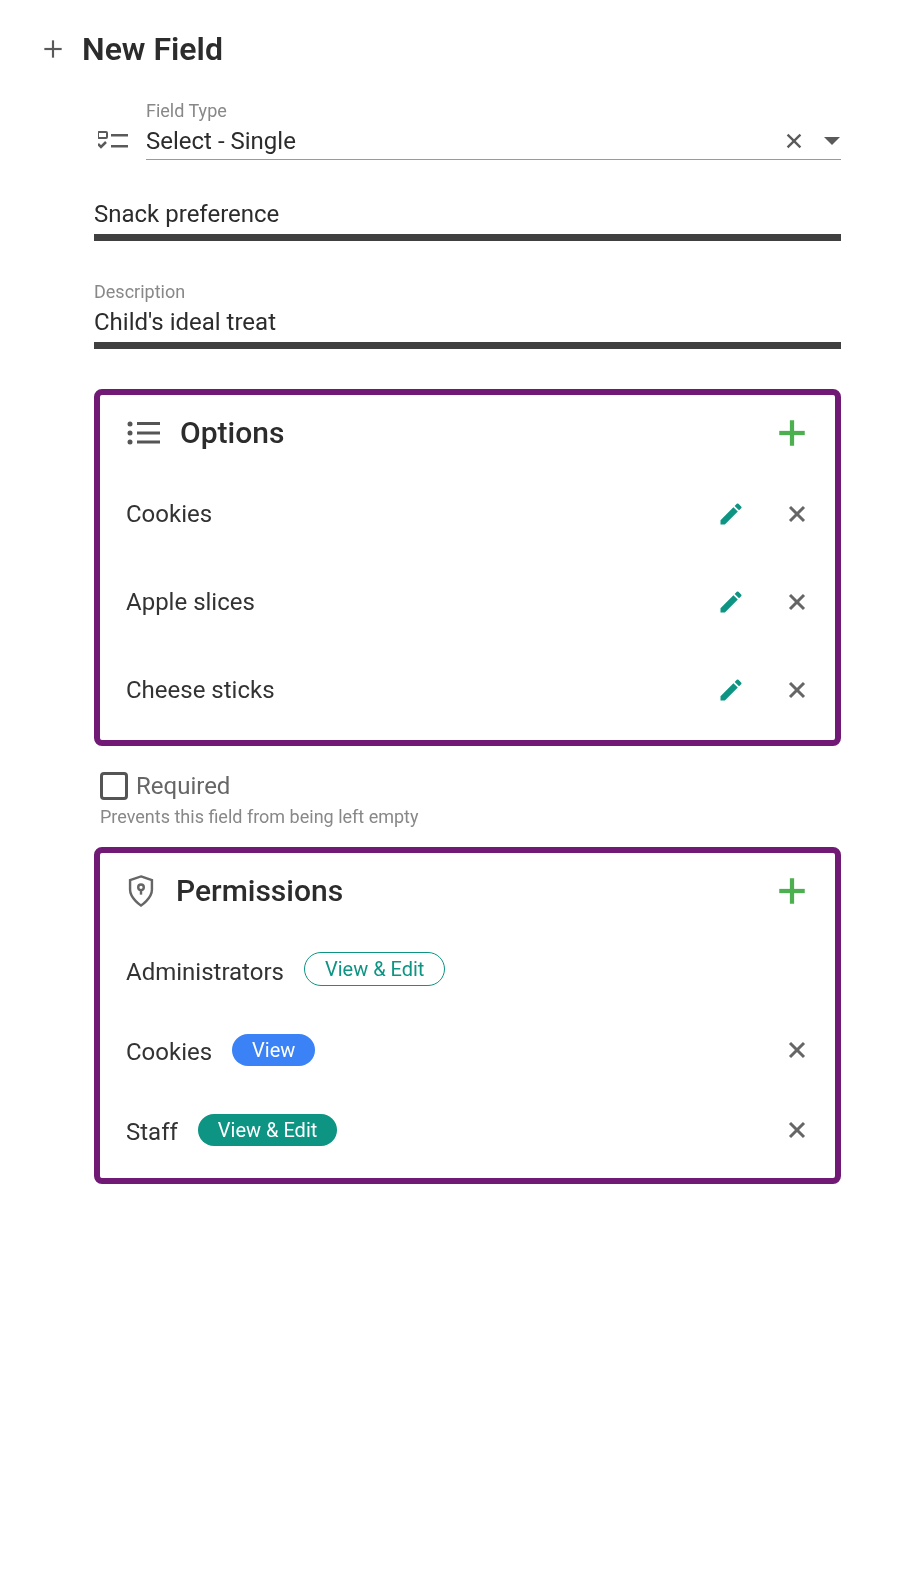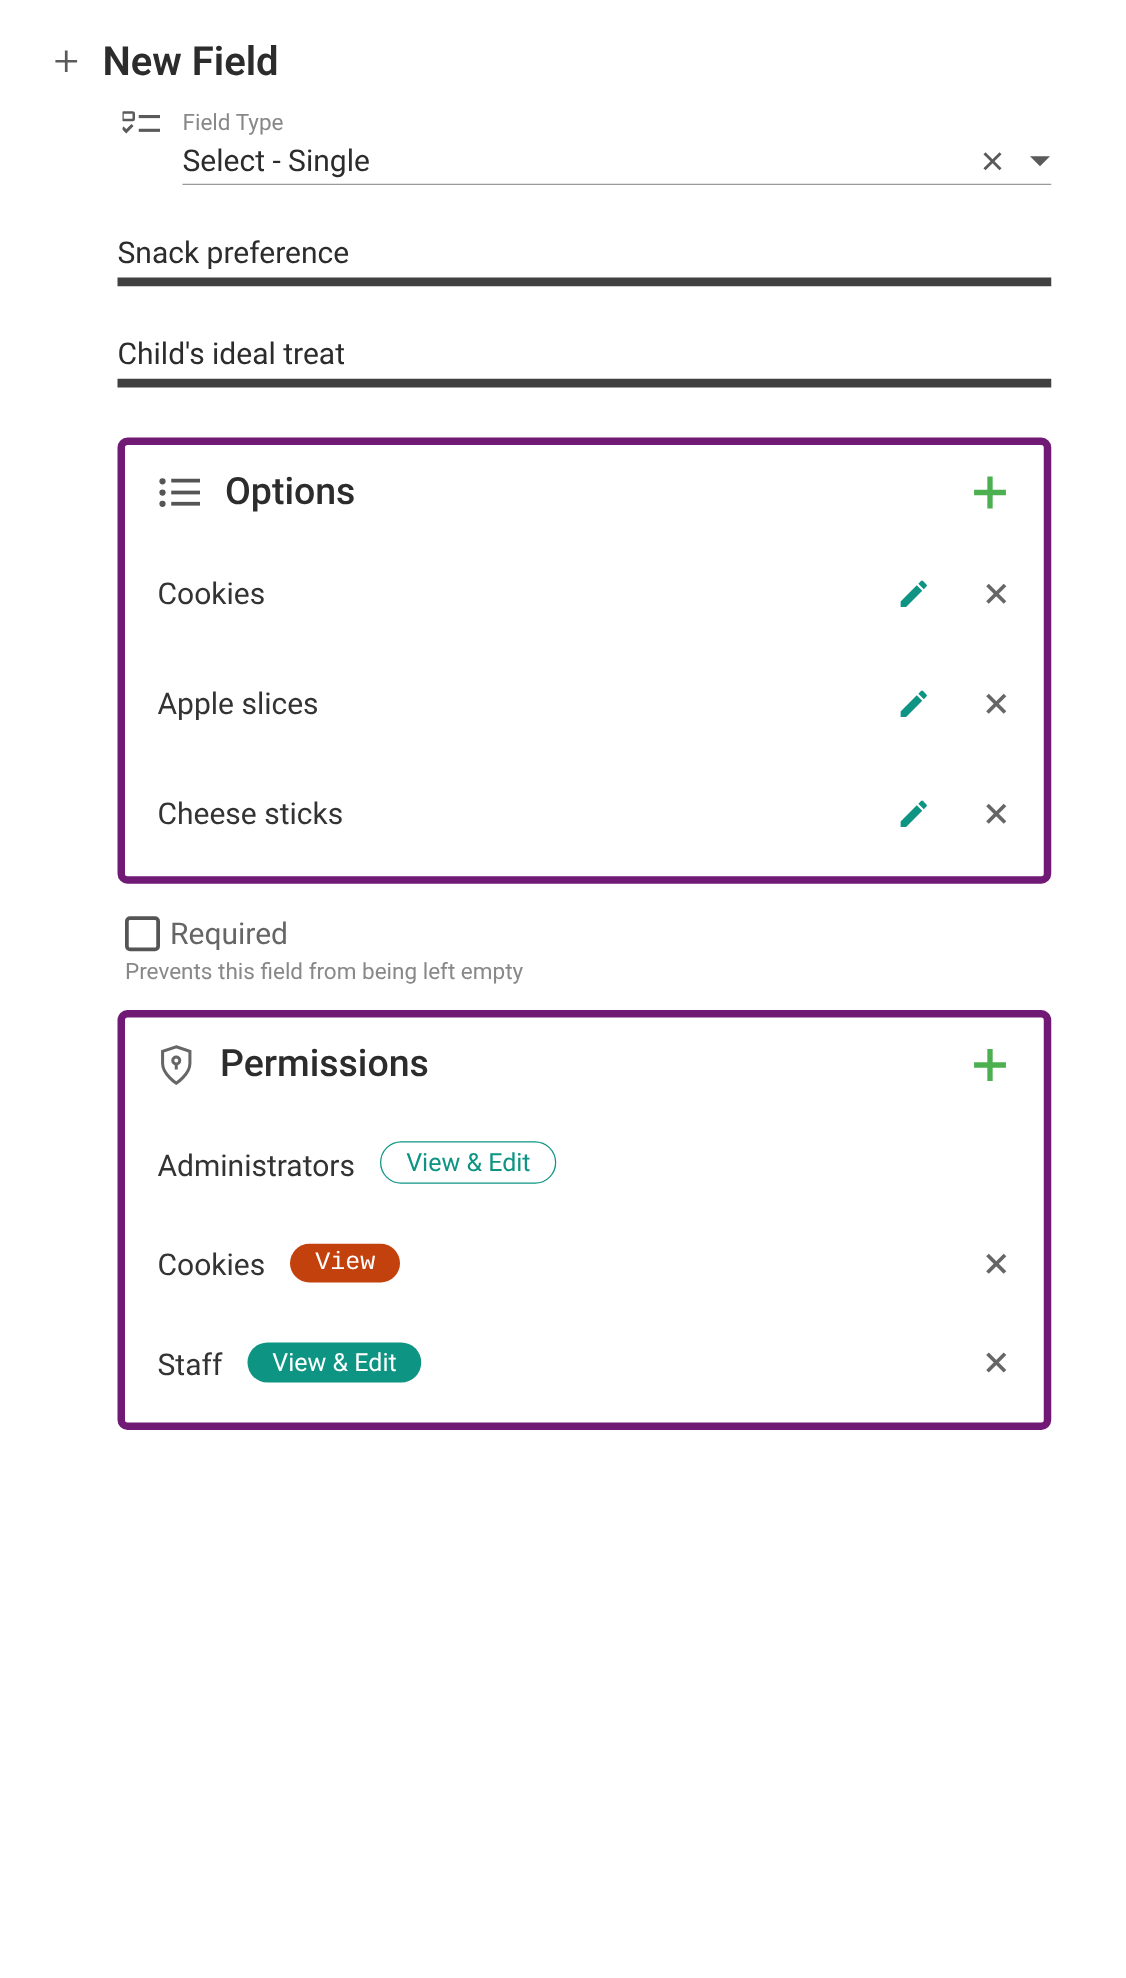--- a/index.html
+++ b/index.html
@@ -4,30 +4,30 @@
 <style>
   * { box-sizing: border-box; margin: 0; padding: 0; }
   body {
     font-family: -apple-system, BlinkMacSystemFont, "Segoe UI", Roboto, Helvetica, Arial, sans-serif;
     background: #fff;
     color: #2c2c2c;
     width: 901px;
   }
   .page { padding: 30px 60px 30px 40px; }
 
-  .header { display: flex; align-items: center; gap: 16px; margin-bottom: 20px; }
+  .header { display: flex; align-items: center; gap: 16px; margin-bottom: 32px; }
   .header .plus-icon { color: #5a5a5a; }
   .header h1 { font-size: 32px; font-weight: 600; color: #2c2c2c; }
 
   .form-group { margin-bottom: 40px; }
   .indent { margin-left: 58px; }
 
   .field-label { font-size: 18px; color: #888; margin-bottom: 6px; display:block; }
 
-  .type-row { display: flex; align-items: flex-start; gap: 18px; }
+  .type-row { display: flex; align-items: flex-end; gap: 18px; }
   .type-icon { color: #5a5a5a; margin-bottom: 8px; }
   .type-field { flex: 1; border-bottom: 1px solid #9a9a9a; padding-bottom: 4px; }
   .type-field .value-row { display: flex; align-items: center; justify-content: space-between; }
   .type-field .value { font-size: 24px; color: #2c2c2c; }
   .type-actions { display: flex; align-items: center; gap: 18px; color: #5a5a5a; }
 
   .text-field { border-bottom: 7px solid #404040; padding-bottom: 6px; }
   .text-field .value { font-size: 24px; color: #2c2c2c; }
 
   .card {
@@ -55,21 +55,21 @@
 
   .perm-row { display: flex; align-items: center; justify-content: space-between; padding: 24px 0; }
   .perm-left { display: flex; align-items: flex-end; gap: 20px; }
   .perm-name { font-size: 24px; color: #333; }
   .pill {
     display: inline-flex; align-items: center; justify-content: center;
     padding: 4px 20px; border-radius: 999px; font-size: 20px;
     cursor: pointer;
   }
   .pill-outline { border: 1.5px solid #0d9483; color: #0d9483; background: #fff; }
-  .pill-grey   { background: #c2410c; color: #fff; font-family: Liberation Mono, monospace; }
+  .pill-grey   { background: #3b82f6; color: #fff; }
   .pill-teal   { background: #0d9483; color: #fff; }
 
   svg { display:block; }
 </style>
 </head>
 <body>
 
 <div class="page">
 
   <div class="header">
@@ -114,20 +114,21 @@
     </div>
   </div>
 
   <div class="form-group" style="margin-left:54px;">
     <div class="text-field">
       <div class="value">Snack preference</div>
     </div>
   </div>
 
   <div class="form-group" style="margin-left:54px;">
+    <span class="field-label">Description</span>
     <div class="text-field">
       <div class="value">Child's ideal treat</div>
     </div>
   </div>
 
   <div class="card" style="margin-left:54px;">
     <div class="card-header">
       <div class="card-header-left">
         <span style="color:#555;">
           <svg width="34" height="28" viewBox="0 0 34 28" fill="currentColor">

